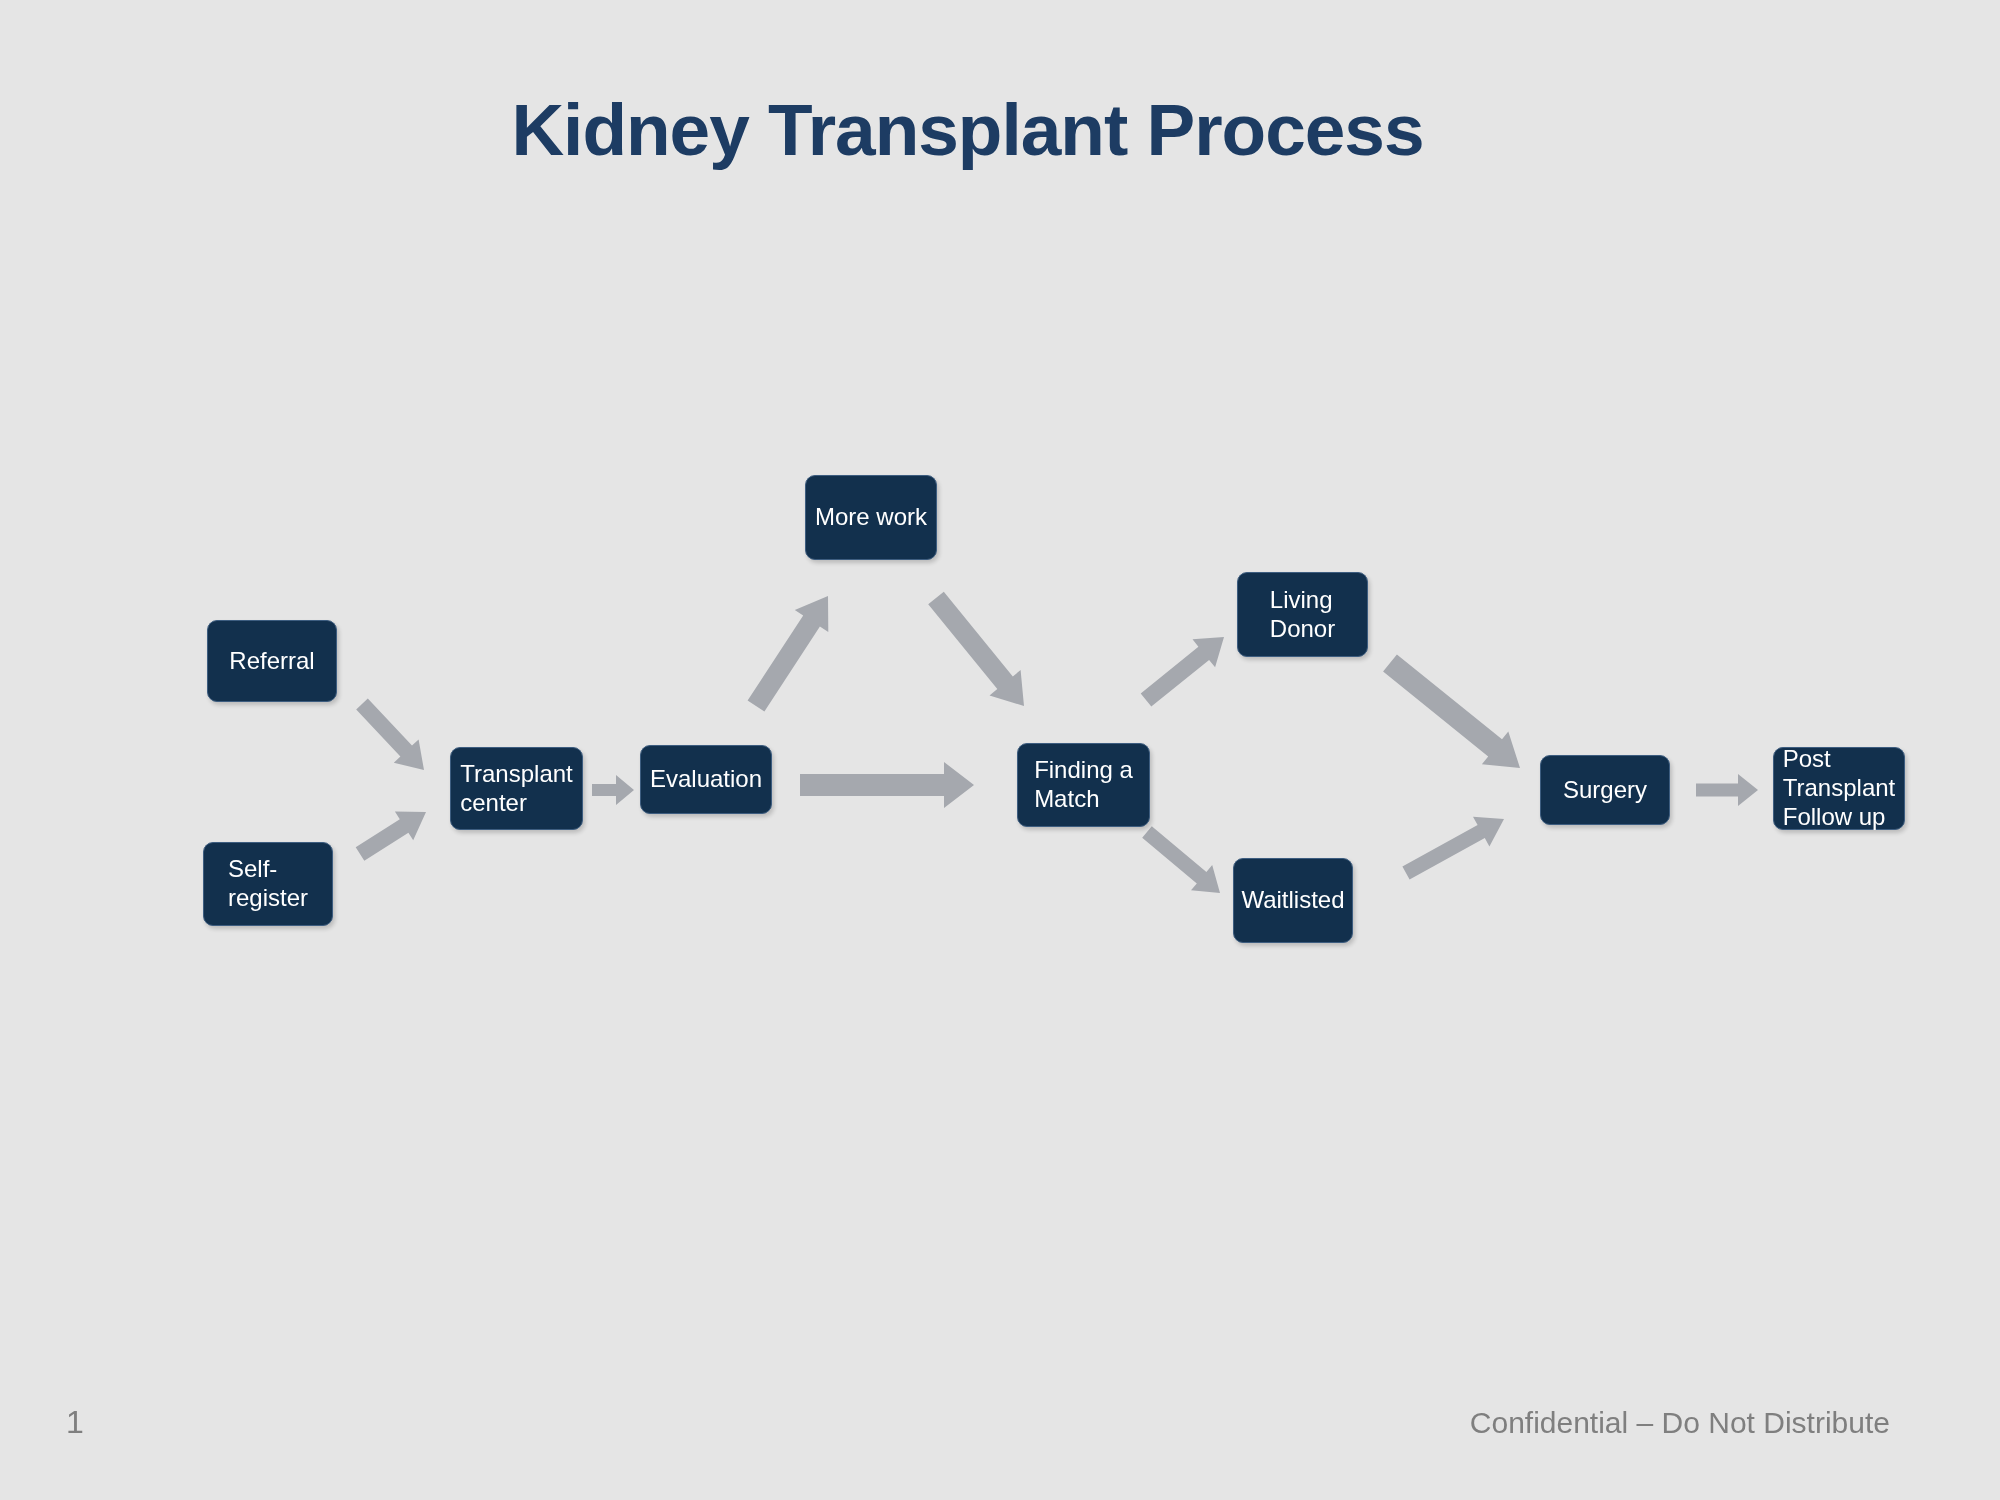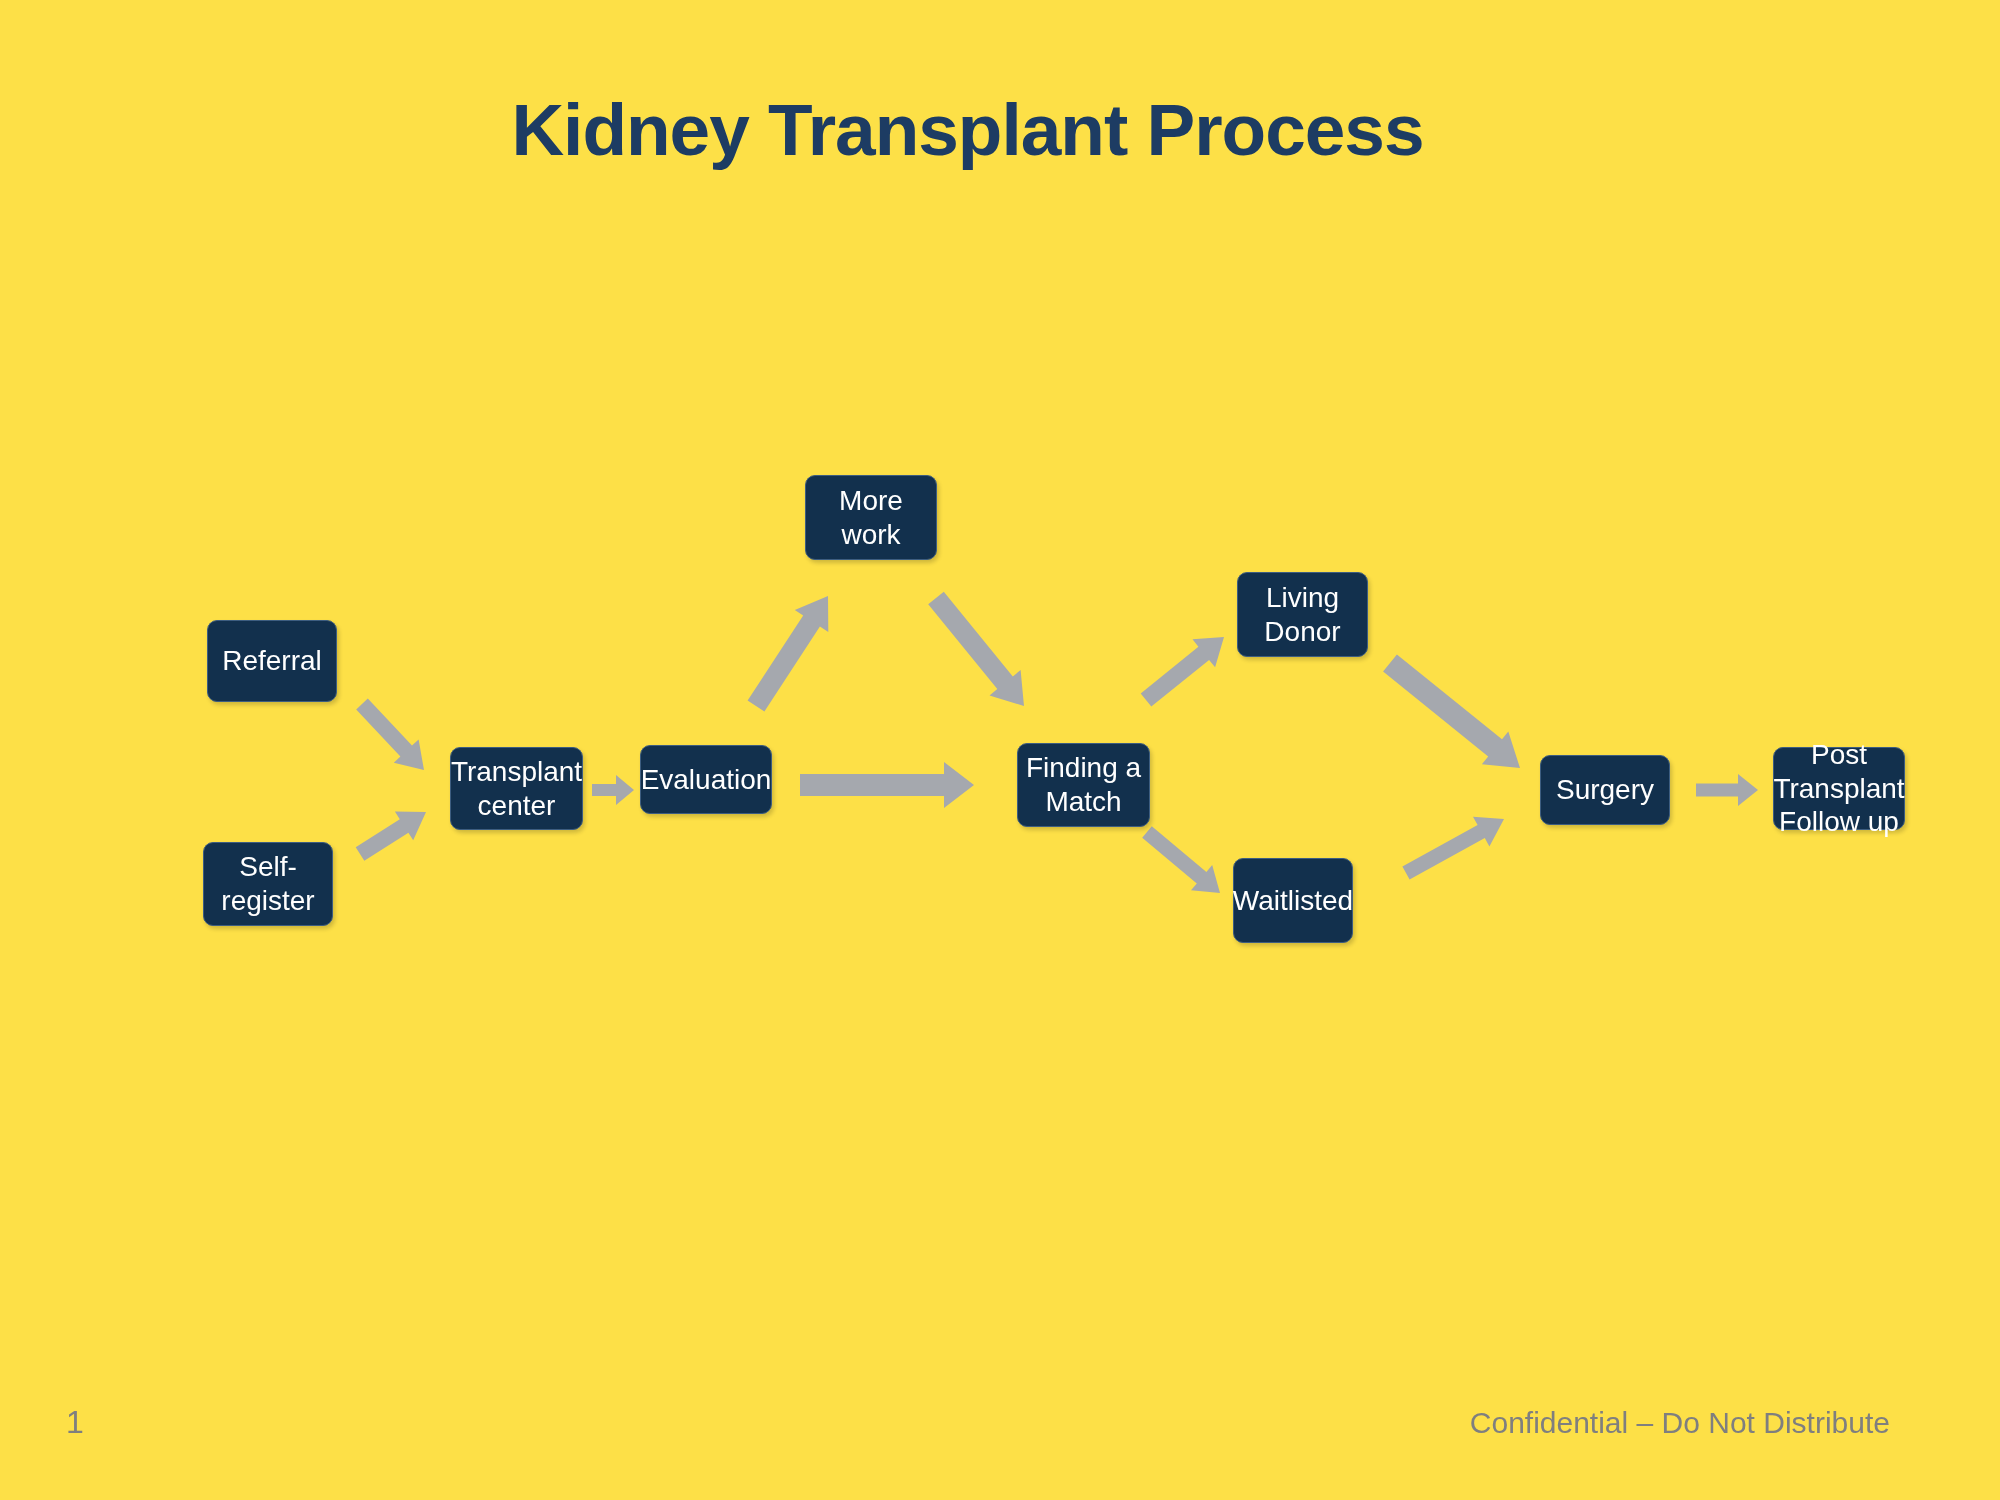--- a/index.html
+++ b/index.html
@@ -1,34 +1,34 @@
 <!DOCTYPE html>
 <html style="--box-fill: #12304d; --box-text: #ffffff; --title-color: #1d3c63; --footer-color: #7f7f7f;"><head>
 <meta charset="utf-8">
 <style>
   html,body{margin:0;padding:0;background:#fff;}
   .slide{
-    position:relative;width:2000px;height:1500px;background:#fde047;
+    position:relative;width:2000px;height:1500px;background:#e5e5e5;
     overflow:hidden;font-family:"Liberation Sans",sans-serif;
   }
   .title{
     position:absolute;top:88px;left:0;width:1935px;text-align:center;
     font-size:73px;font-weight:bold;color:var(--title-color,#1d3c63);
     letter-spacing:-1px;
   }
   .node{
     position:absolute;display:flex;align-items:center;justify-content:center;
     background:var(--box-fill,#12304d);
     border:1px solid #3d5d80;border-radius:10px;
     box-shadow:2px 3px 4px rgba(0,0,0,0.18);
     box-sizing:border-box;
   }
   .node-label{
-    color:var(--box-text,#ffffff);font-size:28px;line-height:1.2;
-    text-align:center;white-space:pre-line;padding:2px 4px;
+    color:var(--box-text,#ffffff);font-size:24px;line-height:1.2;
+    text-align:left;white-space:pre-line;padding:2px 4px;
   }
   .arrows{position:absolute;left:0;top:0;}
   .page-number{
     position:absolute;left:66px;top:1404px;font-size:32px;
     color:var(--footer-color,#7f7f7f);
   }
   .footer-note{
     position:absolute;right:110px;top:1406px;font-size:30px;
     color:var(--footer-color,#7f7f7f);
     text-align:center;

